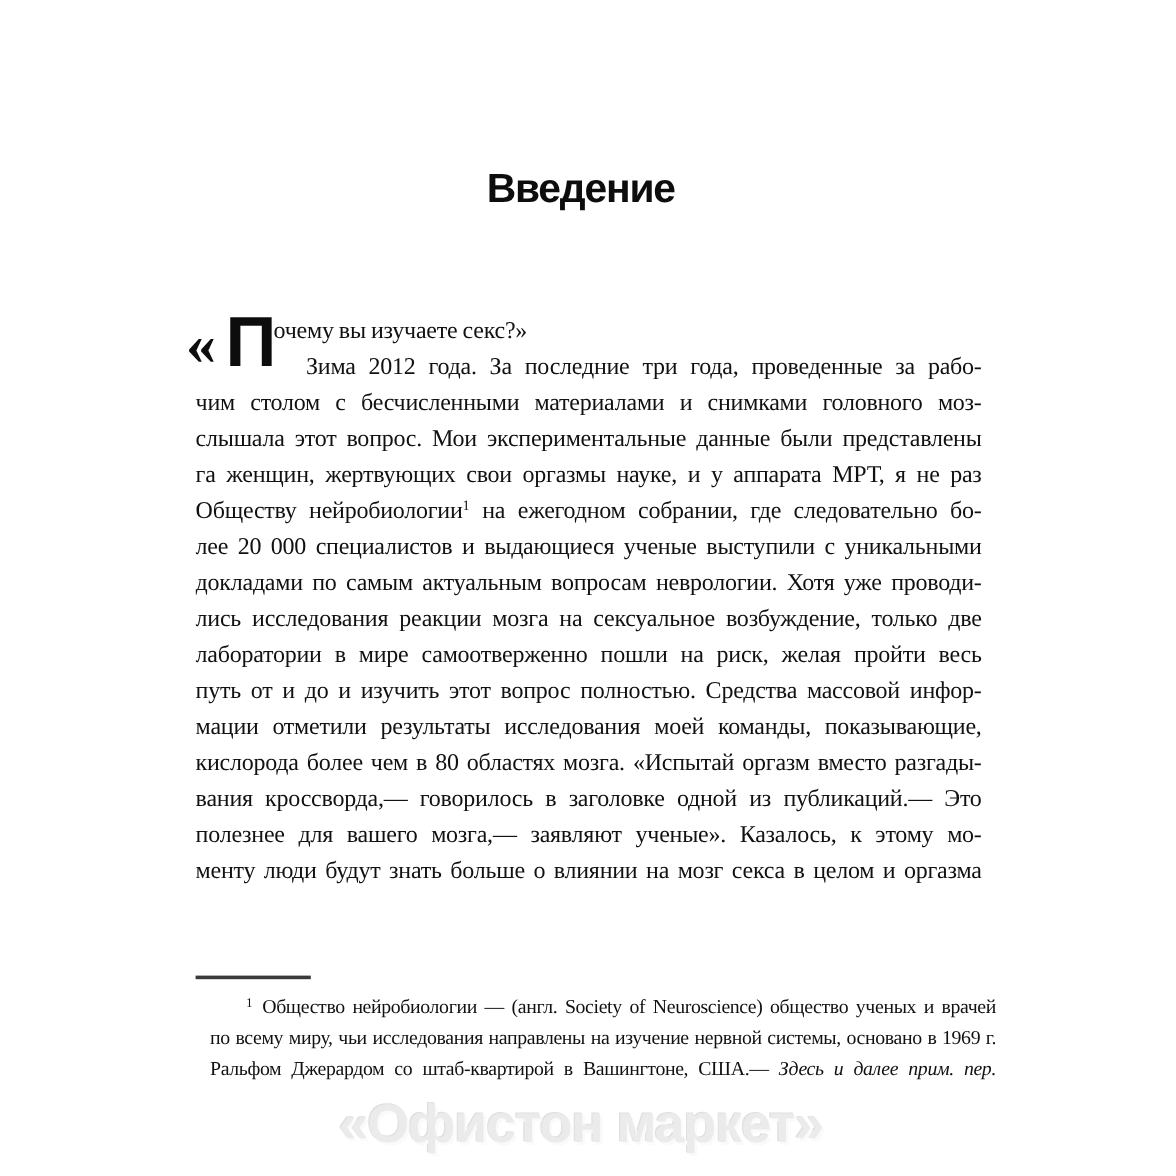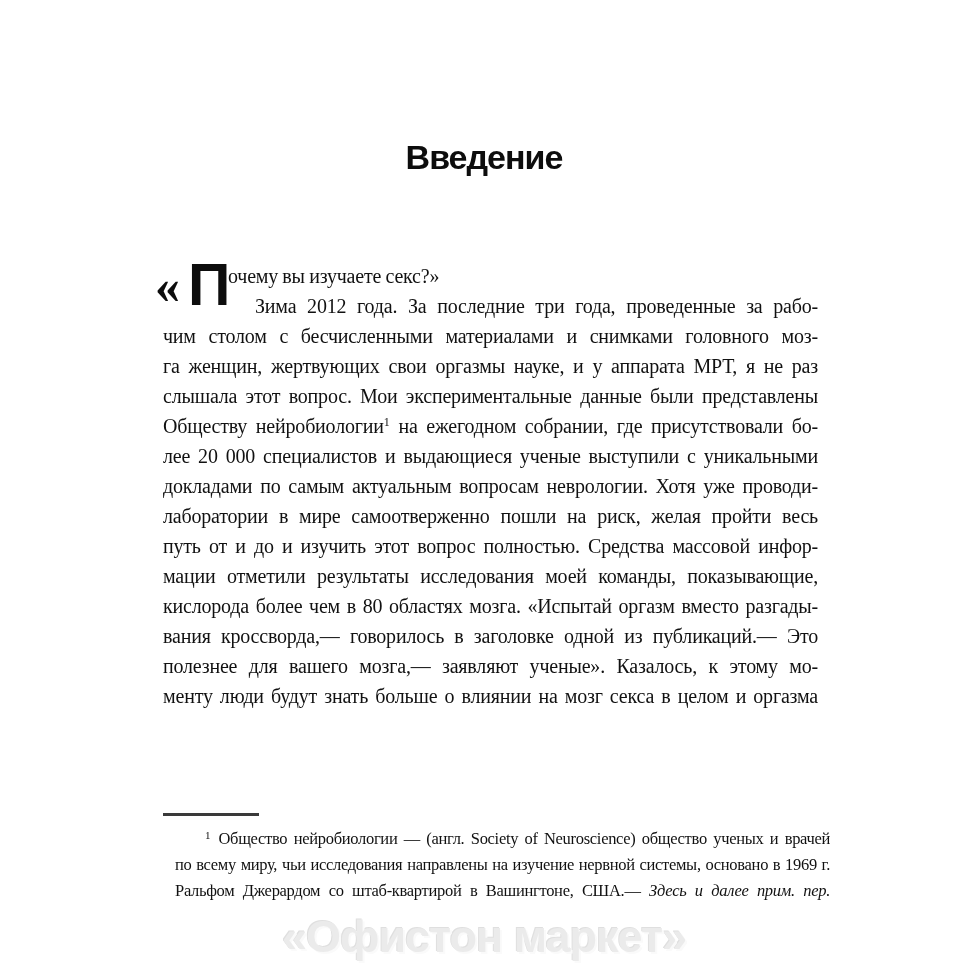--- a/index.html
+++ b/index.html
@@ -149,25 +149,26 @@
   <div class="chapter-title">Введение</div>
 
   <div class="opening-quote">«</div>
 
   <div class="dropcap">П</div>
 
   <div class="body-text">
     <div class="bline align-left indent-dc1">очему вы изучаете секс?»</div>
     <div class="bline indent-dc2">Зима 2012 года. За последние три года, проведенные за рабо-</div>
     <div class="bline">чим столом с бесчисленными материалами и снимками головного моз-</div>
+    <div class="bline">слышала этот вопрос. Мои экспериментальные данные были представлены</div>
     <div class="bline">га женщин, жертвующих свои оргазмы науке, и у аппарата МРТ, я не раз</div>
-    <div class="bline">слышала этот вопрос. Мои экспериментальные данные были представлены</div>
-    <div class="bline"><span>Обществу нейробиологии</span><span class="sup-ref">1</span><span> на ежегодном собрании, где присутствовали бо-</span></div>
+    <div class="bline"><span>Обществу нейробиологии</span><span class="sup-ref">1</span><span> на ежегодном собрании, где следовательно бо-</span></div>
     <div class="bline">лее 20 000 специалистов и выдающиеся ученые выступили с уникальными</div>
     <div class="bline">докладами по самым актуальным вопросам неврологии. Хотя уже проводи-</div>
+    <div class="bline">лись исследования реакции мозга на сексуальное возбуждение, только две</div>
     <div class="bline">лаборатории в мире самоотверженно пошли на риск, желая пройти весь</div>
     <div class="bline">путь от и до и изучить этот вопрос полностью. Средства массовой инфор-</div>
     <div class="bline">мации отметили результаты исследования моей команды, показывающие,</div>
     <div class="bline">кислорода более чем в 80 областях мозга. «Испытай оргазм вместо разгады-</div>
     <div class="bline">вания кроссворда,— говорилось в заголовке одной из публикаций.— Это</div>
     <div class="bline">полезнее для вашего мозга,— заявляют ученые». Казалось, к этому мо-</div>
     <div class="bline">менту люди будут знать больше о влиянии на мозг секса в целом и оргазма</div>
   </div>
 
   <div class="footnote-rule"></div>

